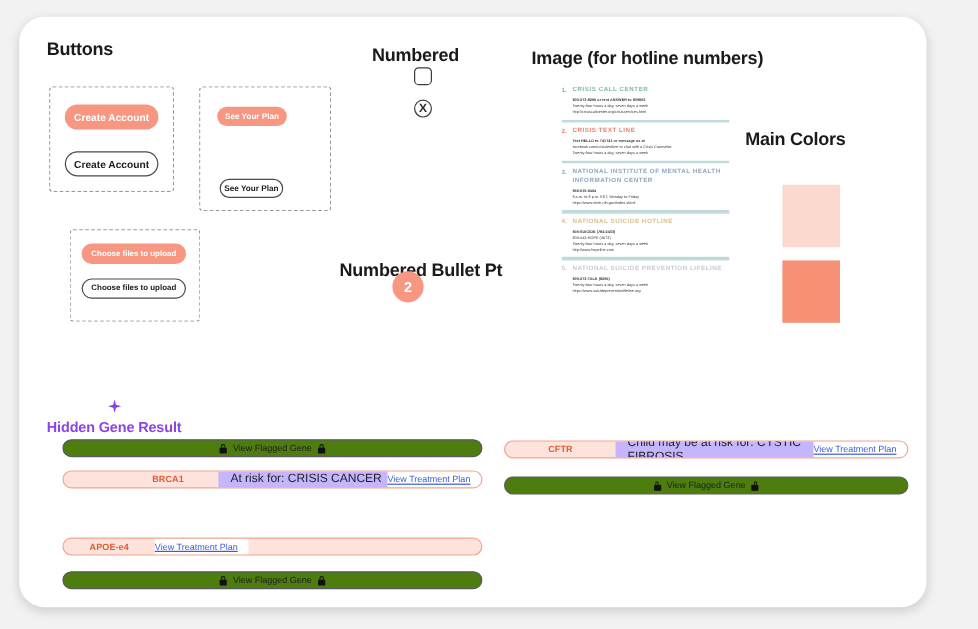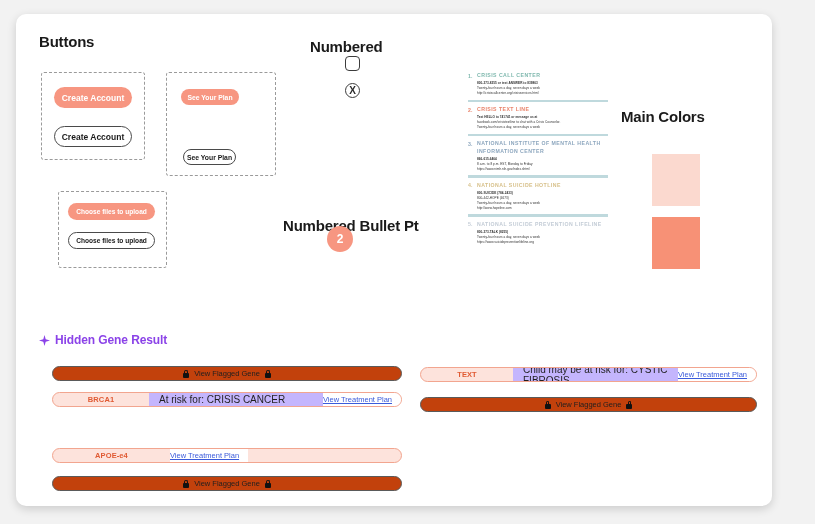--- a/index.html
+++ b/index.html
@@ -6,21 +6,21 @@
   body{
     width:815px;height:524px;
     background:#f2f2f2;
     font-family:"Liberation Sans", sans-serif;
     overflow:hidden;
   }
   .canvas{
     position:absolute;left:16px;top:14px;
     width:756px;height:492px;
     background:#ffffff;
-    border-radius:10px;
+    border-radius:21px;
     box-shadow:0 3px 10px rgba(0,0,0,0.16);
   }
   .h1{
     position:absolute;
     font-size:15px;font-weight:bold;color:#1a1a1a;
     letter-spacing:-0.2px;white-space:nowrap;
   }
 
   
   .dashbox{
@@ -116,21 +116,21 @@
     position:absolute;
     display:flex;align-items:center;gap:5px;
     color:#8B43E8;font-size:12px;font-weight:bold;
     letter-spacing:-0.1px;white-space:nowrap;
   }
   .sparkle{display:block;width:11px;height:11px;}
 
   .flagged{
     position:absolute;
     height:15px;
-    background:#c2410c;
+    background:#4d7c0f;
     border:0.9px solid #5a5a5a;
     border-radius:8px;
     box-sizing:border-box;
     display:flex;align-items:center;justify-content:center;
     gap:5px;
     font-size:7.5px;color:#1f1f1f;
     cursor:pointer;
   }
   .lock{display:inline-block;width:6px;height:8px;position:relative;}
   .lock .shackle{
@@ -199,20 +199,21 @@
   <button class="btn-filled" style="left:52px;top:189px;width:87px;height:17px;font-size:6.6px;">Choose files to upload</button>
   <button class="btn-outline" style="left:52px;top:218px;width:87px;height:17px;font-size:6.6px;">Choose files to upload</button>
 
   <div class="h1" style="left:294px;top:24px;">Numbered</div>
   <div class="cbox" style="left:329px;top:42px;"></div>
   <div class="cbox checked" style="left:329px;top:69px;">X</div>
 
   <div class="h1" style="left:267px;top:203px;">Numbered Bullet Pt</div>
   <div class="bullet" style="left:311px;top:212px;">2</div>
 
+  <div class="h1" style="left:427px;top:26px;">Image (for hotline numbers)</div>
   <div class="hotline">
     <div id="hotline-list">
         <div class="hl-item">
           <div class="hl-row">
             <div class="hl-num" style="color: rgb(127, 184, 174);">1.</div>
             <div class="hl-title" style="color: rgb(127, 184, 174);">CRISIS CALL CENTER</div>
           </div>
           <div class="hl-lines">
             <div class="hl-line bold">800-273-8255 or text ANSWER to 839863</div>
             <div class="hl-line">Twenty-four hours a day, seven days a week</div>
@@ -269,21 +270,21 @@
           </div>
         </div>
       </div>
   </div>
 
   <div class="h1" style="left:605px;top:94px;">Main Colors</div>
   <div class="swatch" id="swatch-light" style="left: 636px; top: 140px; background: rgb(251, 217, 207);"></div>
   <div class="swatch" id="swatch-dark" style="left: 636px; top: 203px; background: rgb(247, 145, 118);"></div>
 
 
-  <div class="hidden-label" style="left:23px;top:319px;">
+  <div class="hidden-label" style="left:23px;top:319px;flex-direction:column;">
     <span>
       <svg class="sparkle" viewBox="0 0 12 12" aria-hidden="true">
         <path d="M6 0 L7.3 4.7 L12 6 L7.3 7.3 L6 12 L4.7 7.3 L0 6 L4.7 4.7 Z" fill="#8B43E8"></path>
       </svg>
     </span>
     <span>Hidden Gene Result</span>
   </div>
 
   <div class="flagged" style="left:36px;top:352px;width:350px;">
     <span class="lock">
@@ -291,44 +292,44 @@
         <span class="body"></span>
       </span>
     <span>View Flagged Gene</span>
     <span class="lock">
         <span class="shackle"></span>
         <span class="body"></span>
       </span>
   </div>
 
   <div class="generow" style="left:36px;top:378px;width:350px;">
-    <div class="gene-name" style="width:96px;">BRCA1</div>
+    <div class="gene-name" style="width:84px;margin-left:45px;">BRCA1</div>
     <div class="gene-risk">At risk for: CRISIS CANCER</div>
     <div class="gene-link">View Treatment Plan</div>
   </div>
 
   <div class="generow" style="left:36px;top:434px;width:350px;">
-    <div class="gene-name" style="width:117px;">APOE-e4</div>
+    <div class="gene-name" style="width:76px;">APOE-e4</div>
     <div class="gene-link">View Treatment Plan</div>
   </div>
 
   <div class="flagged" style="left:36px;top:462px;width:350px;">
     <span class="lock">
         <span class="shackle"></span>
         <span class="body"></span>
       </span>
     <span>View Flagged Gene</span>
     <span class="lock">
         <span class="shackle"></span>
         <span class="body"></span>
       </span>
   </div>
 
   <div class="generow" style="left:404px;top:353px;width:337px;">
-    <div class="gene-name" style="width:92px;">TEXT</div>
+    <div class="gene-name" style="width:92px;">CFTR</div>
     <div class="gene-risk">Child may be at risk for: CYSTIC FIBROSIS</div>
     <div class="gene-link">View Treatment Plan</div>
   </div>
 
   <div class="flagged" style="left:404px;top:383px;width:337px;">
     <span class="lock">
         <span class="shackle"></span>
         <span class="body"></span>
       </span>
     <span>View Flagged Gene</span>

